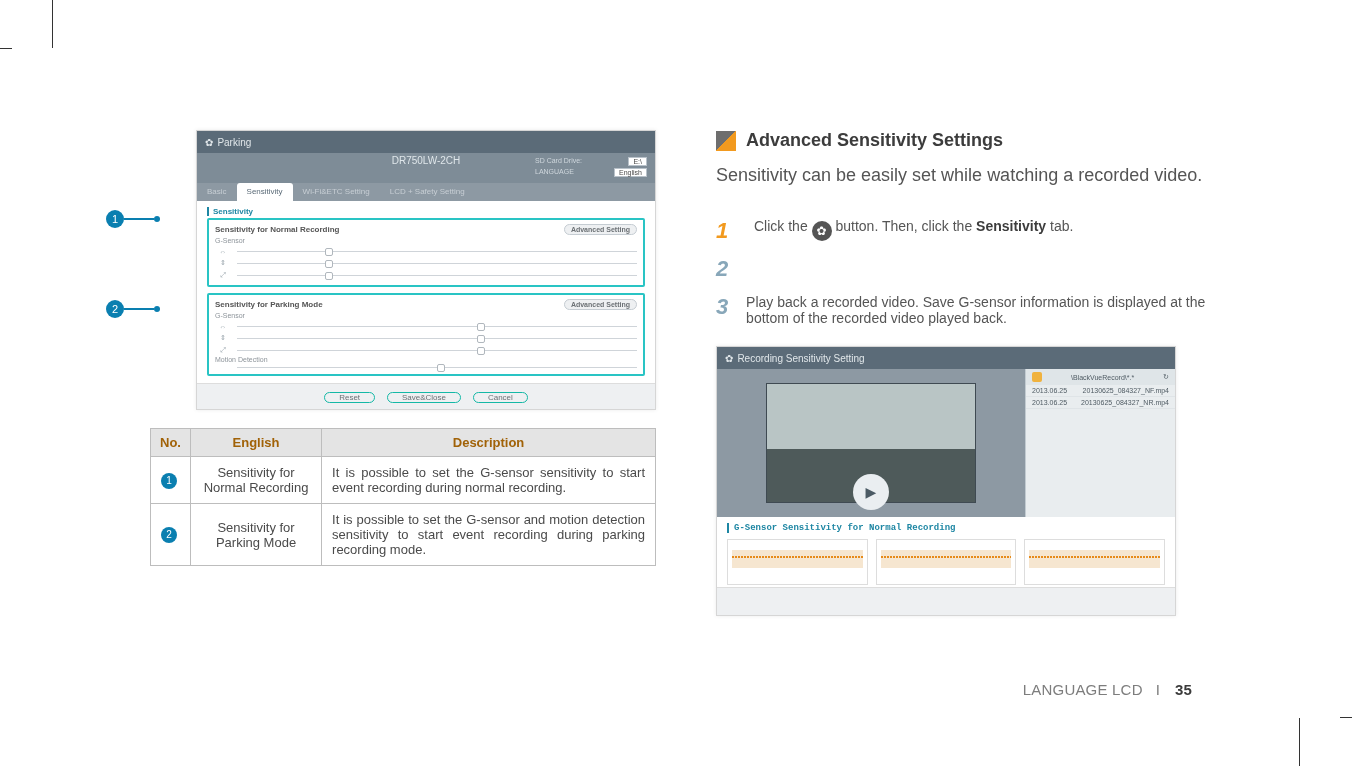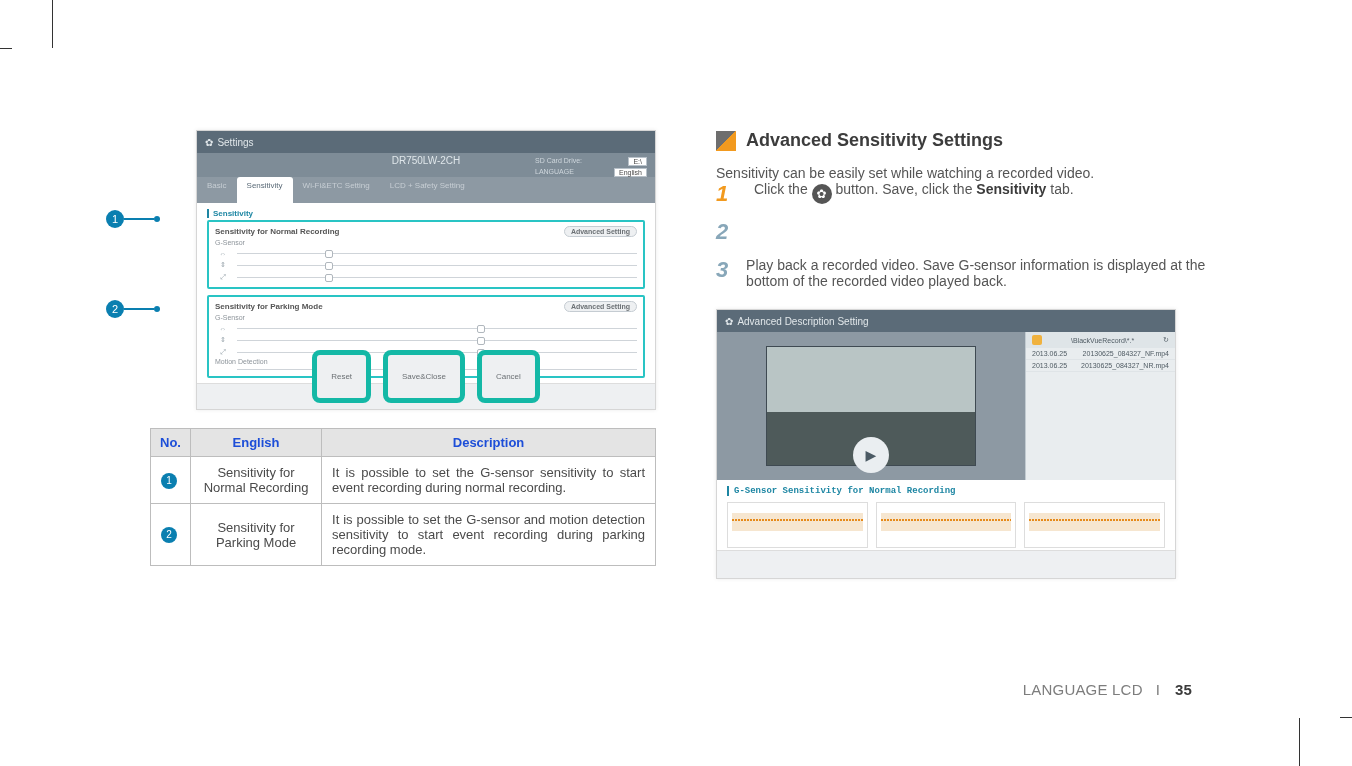--- a/index.html
+++ b/index.html
@@ -43,25 +43,25 @@
   .settings-topbar {
     background:#5b6b78;
     height:22px;
     color:#e1e7ea;
     font-size:10px;
     display:flex; align-items:center; padding:0 8px;
   }
   .gear { margin-right:4px; }
   .model-band {
     background:#7e8c97; color:#dfe6ea; font-size:10px;
-    text-align:center; height:24px; line-height:16px;
+    text-align:center; height:30px; line-height:16px;
   }
   .settings-tabs {
     display:flex; font-size:8px; color:#c7ced4;
-    background:#8d99a3; height:26px;
+    background:#8d99a3; height:18px;
   }
   .settings-tabs span { padding:4px 10px; }
   .settings-tabs .active { background:#fff; color:#5b6b78; border-radius:3px 3px 0 0; }
   .settings-right-drop {
     position:absolute; right:8px; top:26px; width:112px; font-size:7px; color:#cfd7dd;
   }
   .settings-right-drop .row { display:flex; justify-content:space-between; margin-bottom:2px;}
   .drop-box { background:#fff; border:1px solid #b8c1c9; color:#4a4a4a; padding:0 4px; font-size:7px; }
 
   .sens-body {
@@ -76,37 +76,37 @@
     margin-bottom:6px;
   }
   .sens-group .hdr { font-weight:600; font-size:8px; color:#555; display:flex; justify-content:space-between; align-items:center;}
   .adv-btn { border:1px solid #c5ccd2; border-radius:6px; background:#eef0f2; padding:1px 6px; font-size:7px; color:#6b7074; }
   .sub { font-size:7px; color:#8d949a; margin-top:2px; }
   .slider-row { display:flex; align-items:center; gap:6px; margin-top:4px;}
   .xyz { width:16px; font-size:7px; color:#94a0a8; text-align:center;}
   .track { flex:1; height:1px; background:#cfd4d9; position:relative;}
   .thumb { position:absolute; top:-3px; width:8px; height:8px; background:#fff; border:1px solid #b0b7bd; border-radius:2px;}
   .sens-footer-btns { position:absolute; bottom:6px; width:100%; text-align:center; }
-  .pill { display:inline-block; border:5px solid #14b8a6; border-radius:8px; background:#eef0f2; padding:17px 14px; font-size:8px; color:#6b7074; margin:0 4px;}
+  .pill { display:inline-block; border:1px solid #14b8a6; border-radius:8px; background:#eef0f2; padding:0 14px; font-size:8px; color:#6b7074; margin:0 4px;}
   .sens-footer-bar { position:absolute; bottom:0; left:0; right:0; height:26px; background:#eef0f2; border-top:1px solid #ddd;}
 
   .callout { position:absolute; left:-44px; display:flex; align-items:center;}
   .callout .dot { width:18px; height:18px; border-radius:50%; background:#0a7fb0; color:#fff; font-size:11px; text-align:center; line-height:18px;}
   .callout .line { width:30px; height:2px; background:#0a7fb0;}
   .callout .node { width:6px; height:6px; border-radius:50%; background:#0a7fb0;}
 
   
   .func-table {
     border-collapse:collapse;
     width:506px;
     margin-top:18px;
     font-size:13px;
   }
   .func-table th {
-    background:#e4e4e4; color:#1d4ed8; font-weight:600;
+    background:#e4e4e4; color:#a16207; font-weight:600;
     border:1px solid #bdbdbd; padding:6px 4px; text-align:center;
   }
   .func-table td {
     border:1px solid #bdbdbd; padding:8px 10px; vertical-align:middle;
     text-align:justify;
   }
   .func-table td.center { text-align:center; }
   .dot-cell { width:40px; text-align:center;}
   .num-dot {
     display:inline-block; width:16px; height:16px; border-radius:50%;
@@ -115,21 +115,21 @@
 
   
   .section-head { display:flex; align-items:center; gap:10px; margin-bottom:14px; }
   .sq-icon {
     width:20px; height:20px;
     background: linear-gradient(135deg, #6e6e6e 0 50%, transparent 50% 100%),
                 linear-gradient(135deg, transparent 0 50%, #f29a1f 50% 100%);
     position:relative;
   }
   .section-title { font-size:18px; font-weight:700; color:#3c3c3c;text-align:center; }
-  .section-p { font-size:14px; color:#555; margin:0 0 0; }
+  .section-p { font-size:18px; color:#555; margin:0 0 32px; }
 
   .steps { list-style:none; padding:0; margin:0 0 20px; }
   .steps li { display:flex; gap:16px; margin-bottom:12px; font-size:14px; color:#555; }
   .step-num { font-size:22px; font-weight:800; font-style:italic; width:22px; }
   .n1 { color:#f29a1f; } .n2 { color:#88a7b9; } .n3 { color:#88a7b9; }
   .step-text b { color:#3c3c3c; }
   .inline-gear {
     display:inline-flex; align-items:center; justify-content:center;
     width:20px; height:20px; border-radius:50%; background:#555; color:#fff; font-size:12px; vertical-align:-4px;
   }
@@ -215,21 +215,21 @@
       </div>
       <div class="callout" style="top:170px;">
         <span class="dot">2</span>
         <span class="line"></span>
           <span class="node"></span>
       </div>
 
       <div class="settings-shot">
         <div class="settings-topbar">
           <span class="gear">✿</span>
-          <span>Settings</span>
+          <span>Parking</span>
         </div>
         <div class="model-band">DR750LW-2CH</div>
         <div class="settings-right-drop">
           <div class="row">
             <span>SD Card Drive:</span>
             <span class="drop-box">E:\</span>
           </div>
           <div class="row">
             <span>LANGUAGE</span>
             <span class="drop-box">English</span>
@@ -339,36 +339,36 @@
     <div class="section-head">
       <span class="sq-icon"></span>
       <span class="section-title">Advanced Sensitivity Settings</span>
     </div>
     <p class="section-p">Sensitivity can be easily set while watching a recorded video.</p>
 
     <ol class="steps">
       <li>
         <span class="step-num n1">1</span>
         <span class="step-text">
-          <span>Click the </span><span class="inline-gear">✿</span><span> button. Save, click the </span><b>Sensitivity</b><span> tab.</span>
+          <span>Click the </span><span class="inline-gear">✿</span><span> button. Then, click the </span><b>Sensitivity</b><span> tab.</span>
         </span>
       </li>
       <li>
         <span class="step-num n2">2</span>
       </li>
       <li>
         <span class="step-num n3">3</span>
         <span class="step-text">Play back a recorded video. Save G-sensor information is displayed at the bottom of the recorded video played back.</span>
       </li>
     </ol>
 
     <div class="adv-shot">
       <div class="adv-top">
         <span>✿</span>
-        <span>Advanced Description Setting</span>
+        <span>Recording Sensitivity Setting</span>
       </div>
       <div class="adv-main">
         <div class="adv-player">
           <div class="video-box">
             <div class="play-circle">▶</div>
           </div>
         </div>
         <div class="file-pane">
           <div class="file-head">
             <span class="tiny-icon"></span>

